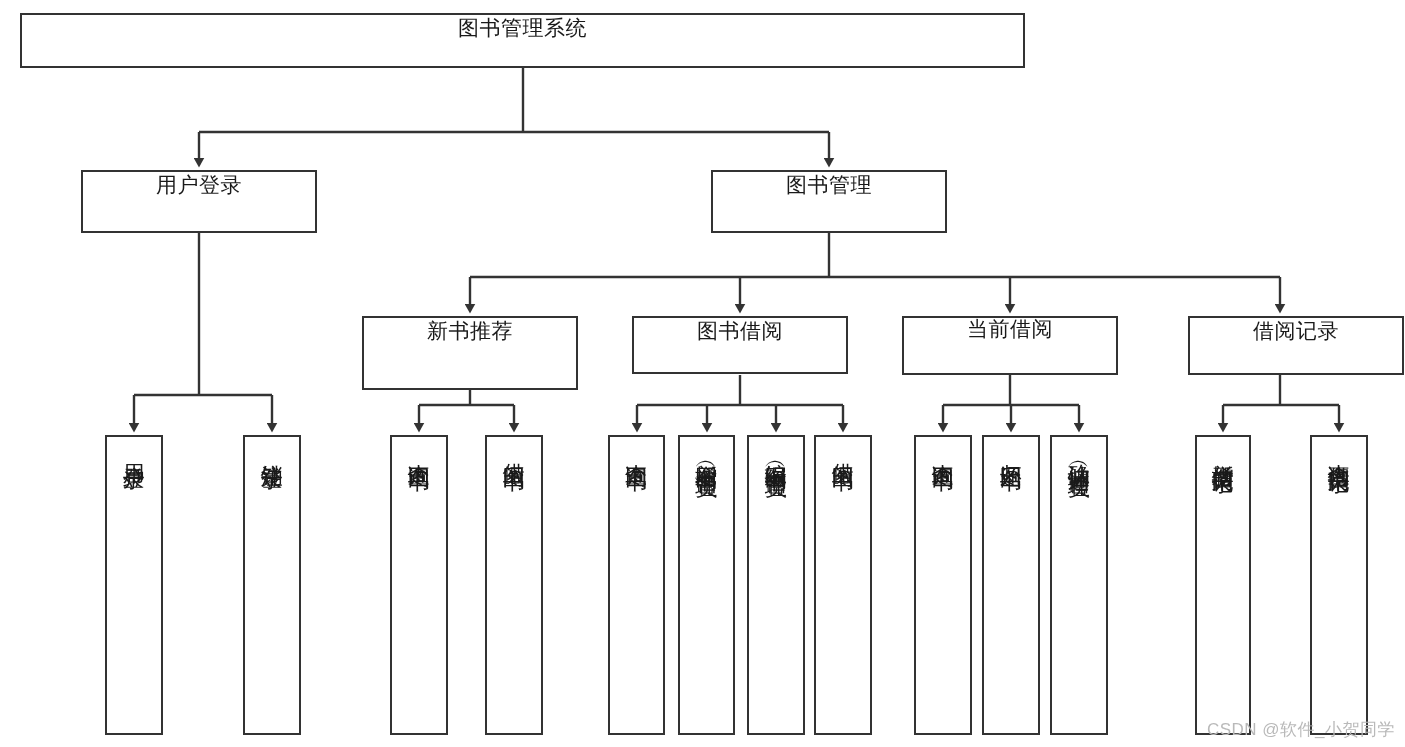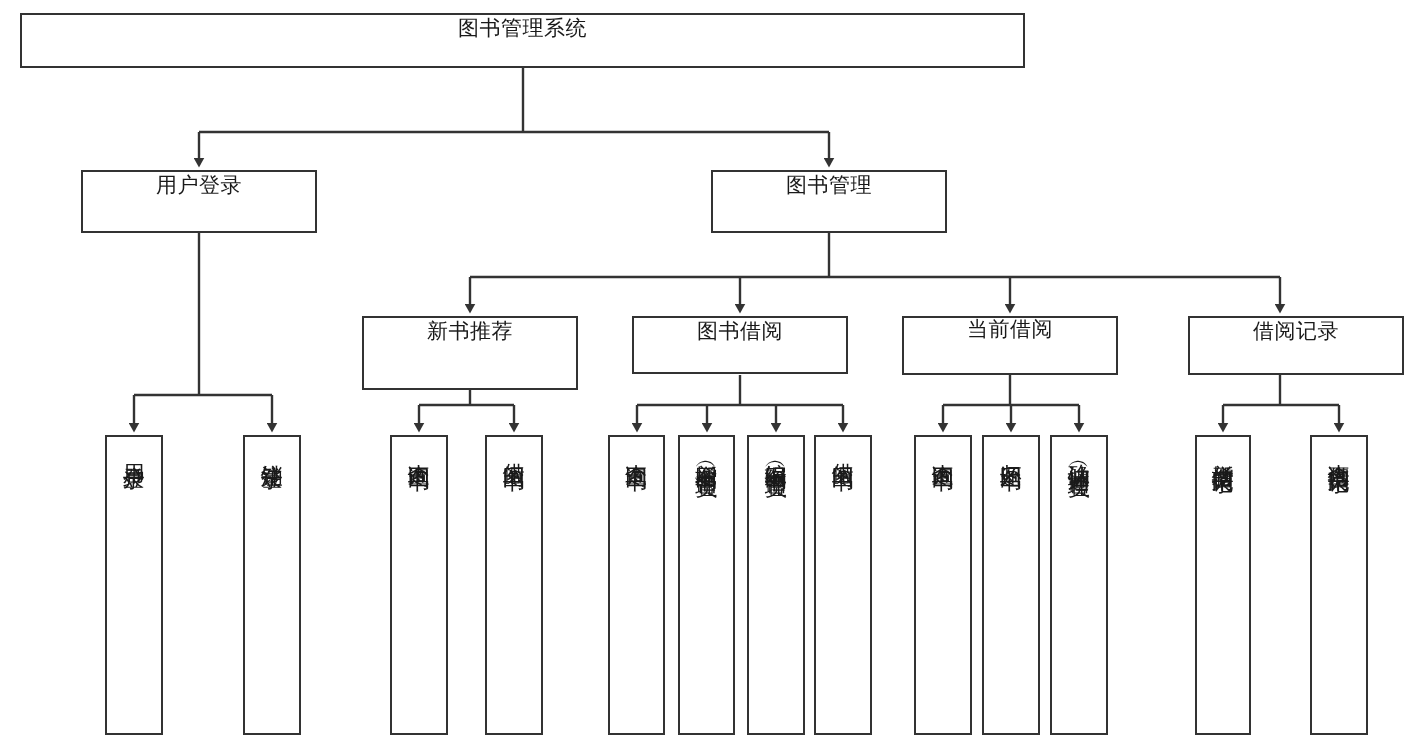--- a/index.html
+++ b/index.html
@@ -172,13 +172,14 @@
         <span class="lbl">确认归还（管理员）</span>
       </div>
       <div class="node vert" style="left: 1195px; top: 435px; width: 56px; height: 300px;">
         <span class="lbl">新增借阅记录</span>
       </div>
       <div class="node vert" style="left: 1310px; top: 435px; width: 58px; height: 300px;">
         <span class="lbl">查询借阅记录</span>
       </div>
     </div>
 
+  <div class="watermark">CSDN @软件_小贺同学</div>
 </div>
 
 </body></html>

